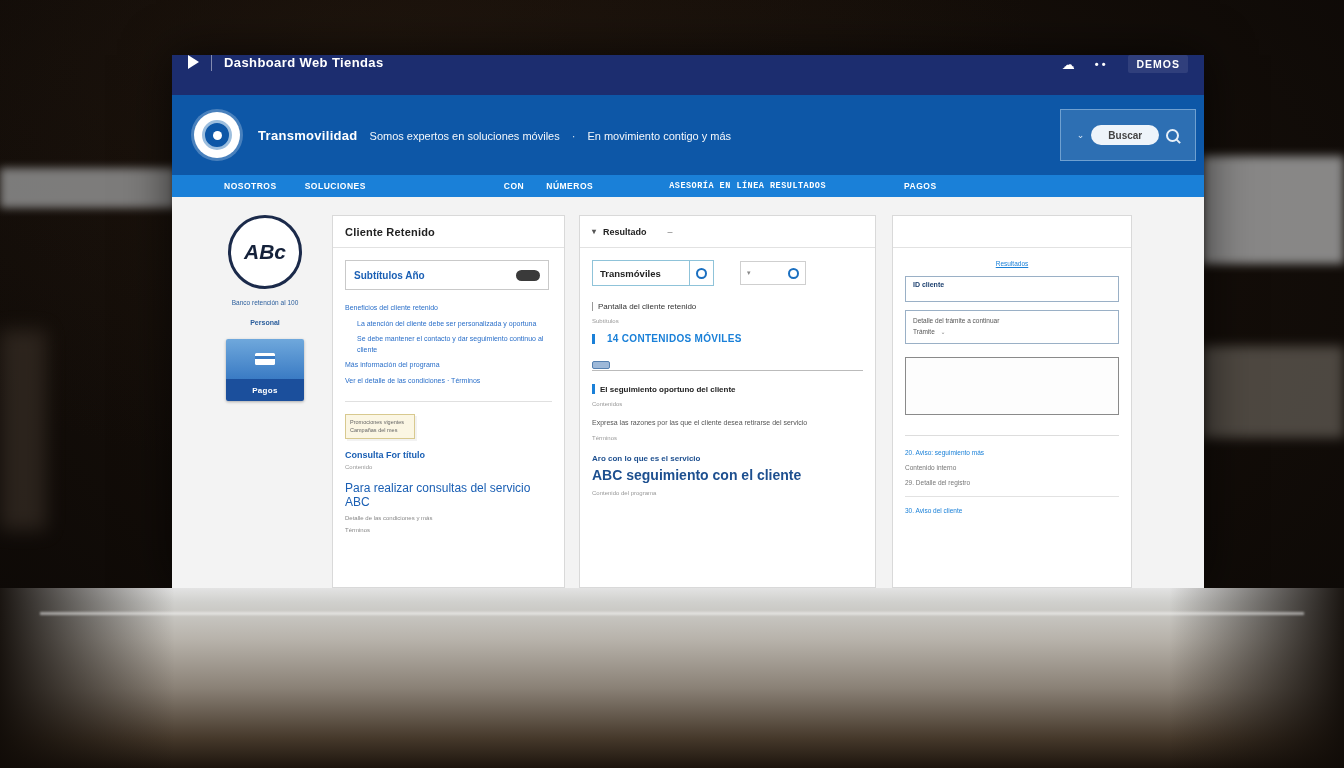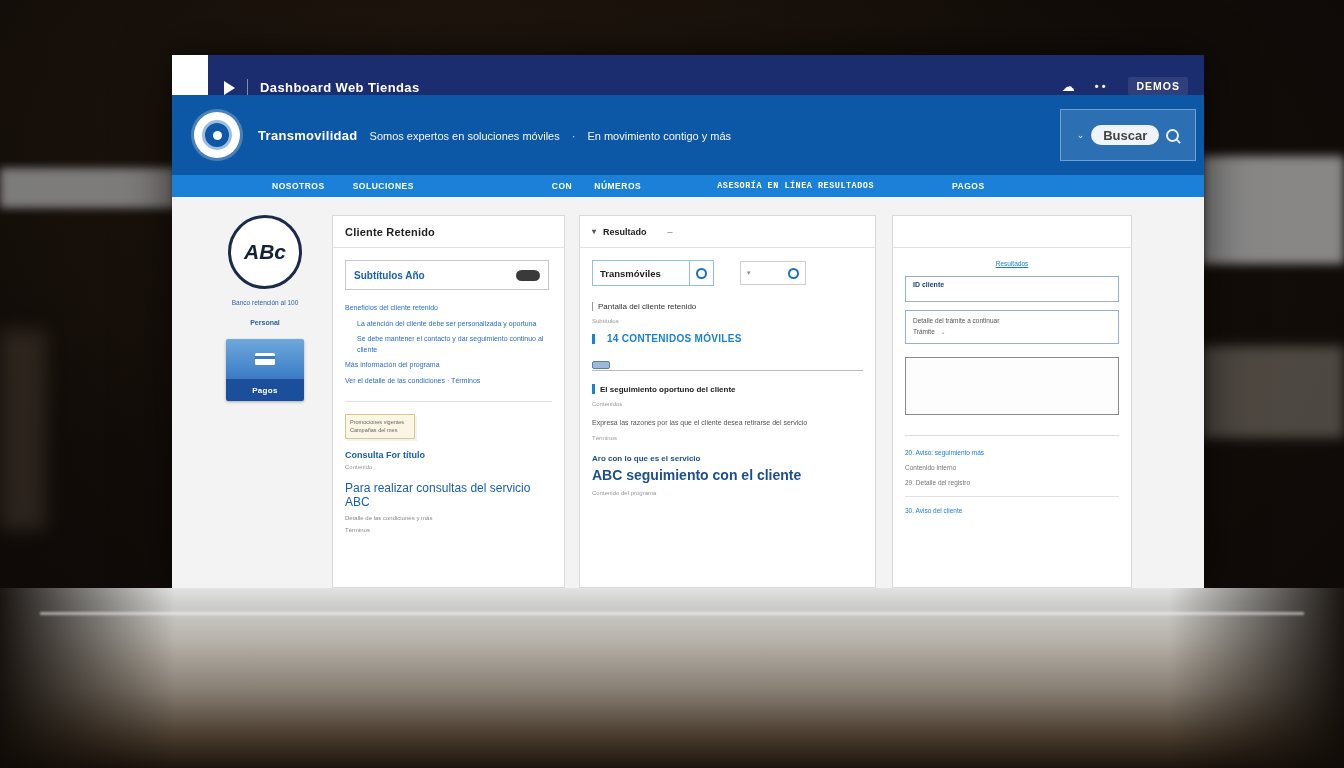--- a/index.html
+++ b/index.html
@@ -21,21 +21,21 @@
   .desk::before { content:''; position:absolute; inset:0;
     background:linear-gradient(90deg, rgba(16,11,7,.95), rgba(16,11,7,0) 13%, rgba(16,11,7,0) 87%, rgba(16,11,7,.95)); }
   .desk::after { content:''; position:absolute; top:24px; left:3%; right:3%; height:3px;
     background:rgba(255,255,255,.5); filter:blur(1px); }
 
   
   .monitor { position:absolute; left:172px; top:55px; width:1032px; height:533px;
     background:#fff; display:flex; flex-direction:column; box-shadow:0 0 45px rgba(0,0,0,.65); }
 
   
-  .titlebar { height:40px; background:#1c2d6f; display:flex; align-items:flex-end; padding:0 16px; color:#fff; flex:0 0 auto;margin-left:36px; }
+  .titlebar { height:40px; background:#1c2d6f; display:flex; align-items:flex-start; padding:0 16px; color:#fff; flex:0 0 auto; }
   .play { width:0; height:0; border-left:11px solid #fff; border-top:7px solid transparent; border-bottom:7px solid transparent; }
   .tb-sep { width:1px; height:16px; background:rgba(255,255,255,.45); margin:0 12px; }
   .tb-title { font-size:13px; font-weight:bold; letter-spacing:.4px; }
   .tb-right { margin-left:auto; display:flex; align-items:center; gap:20px; }
   .tb-cloud { font-size:13px; line-height:1; }
   .tb-dots { letter-spacing:3px; font-size:11px; font-weight:bold; }
   .tb-demos { font-size:10.5px; font-weight:bold; letter-spacing:1px; padding:3px 8px; background:rgba(255,255,255,.09); border-radius:2px; cursor:pointer; }
 
   
   .header { height:80px; background:#0d57a7; display:flex; align-items:center; padding:0 22px; color:#fff; position:relative; flex:0 0 auto; }
@@ -43,27 +43,27 @@
     box-shadow:0 0 0 3px rgba(255,255,255,.25); margin-right:18px; flex:0 0 auto; }
   .logo-mid { width:30px; height:30px; border-radius:50%; background:#0d57a7; border:3px solid #9cbede; display:flex; align-items:center; justify-content:center; }
   .logo-dot { width:9px; height:9px; border-radius:50%; background:#fff; }
   .brandrow { display:flex; align-items:baseline; gap:12px; white-space:nowrap; }
   .brand { font-size:13px; font-weight:bold; letter-spacing:.3px; }
   .tagline { font-size:11px; font-weight:normal; opacity:.95; }
   .hd-sep { font-size:11px; opacity:.8; }
   .search-panel { position:absolute; right:8px; top:14px; width:136px; height:52px; background:#2d6fb3; border:1px solid #6fa0d0;
     display:flex; align-items:center; justify-content:center; gap:7px; }
   .sp-caret { color:#dce9f6; font-size:9px; }
-  .search-input { width:68px; height:20px; border-radius:10px; background:#eef4fa; border:none; font-size:13px; font-weight:bold;
+  .search-input { width:68px; height:20px; border-radius:10px; background:#eef4fa; border:none; font-size:10px; font-weight:bold;
     color:#444; text-align:center; font-family:"Liberation Sans", sans-serif; outline:none; }
   .mag { width:13px; height:13px; border:2px solid #e8f0f8; border-radius:50%; position:relative; }
   .mag::after { content:''; position:absolute; width:6px; height:2px; background:#e8f0f8; transform:rotate(45deg); right:-4px; bottom:-2px; }
 
   
-  .nav { height:22px; background:#1a80d8; display:flex; align-items:center; padding-left:100px; color:#fff;
+  .nav { height:22px; background:#1a80d8; display:flex; align-items:center; padding-left:52px; color:#fff;
     font-size:8.5px; font-weight:bold; letter-spacing:.5px; flex:0 0 auto; white-space:nowrap; }
   .nav-i { cursor:pointer; }
   .nav-i:nth-of-type(2) { margin-left:28px; }
   .nav-i:nth-of-type(3) { margin-left:138px; }
   .nav-i:nth-of-type(4) { margin-left:22px; }
   .nav-i:nth-of-type(5) { margin-left:76px;font-family:Liberation Mono, monospace; }
   .nav-i:nth-of-type(6) { margin-left:78px; }
 
   
   .content { flex:1 1 auto; background:#f3f3f3; display:flex; align-items:stretch; padding:18px 0 0 38px; gap:0; overflow:hidden; }

